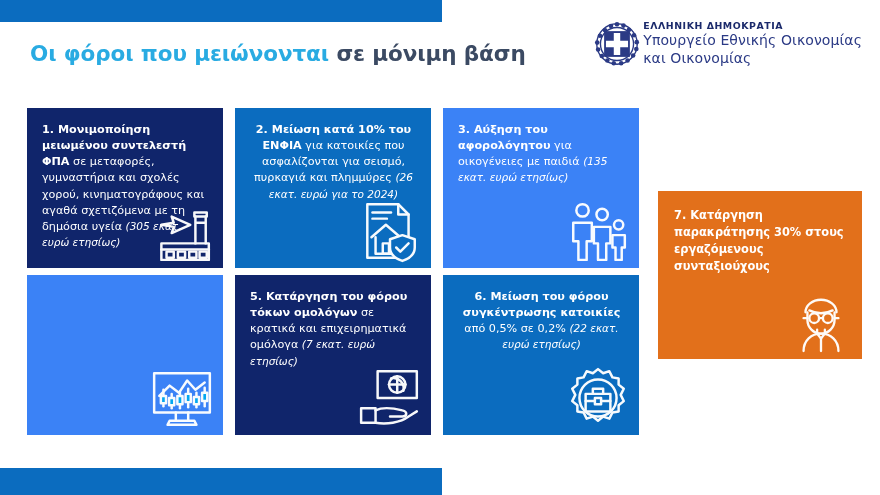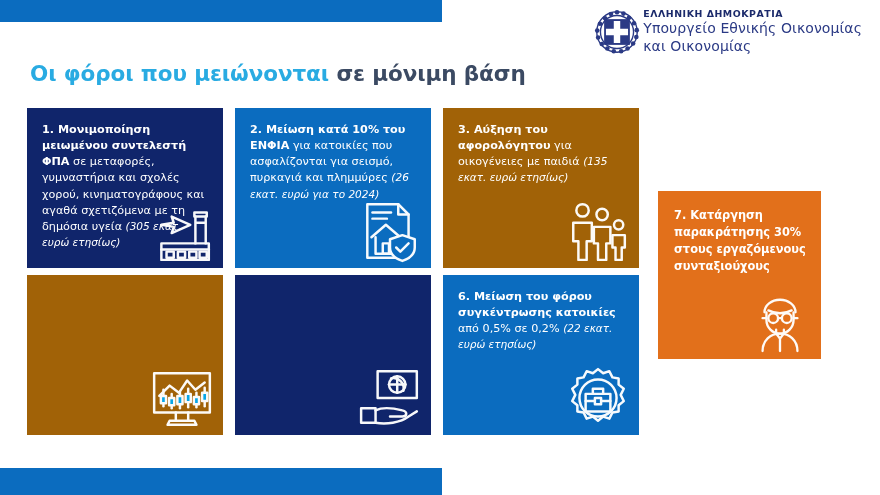--- a/index.html
+++ b/index.html
@@ -26,21 +26,21 @@
   .bottom-bar {
     position: absolute;
     left: 0; top: 468px;
     width: 442px; height: 27px;
     background: #0b6cbf;
   }
 
   
   .logo-block {
     position: absolute;
-    right: 18px; top: 8px;
+    right: 18px; top: 20px;
     display: flex;
     align-items: center;
     gap: 3px;
   }
   .crest { width: 46px; height: 46px; flex: none; }
   .logo-text { line-height: 1.28; color: #20307a; }
   .logo-line1 {
     font-size: 9.4px;
     font-weight: bold;
     letter-spacing: 0.55px;
@@ -52,21 +52,20 @@
     letter-spacing: 0.1px;
   }
 
   .page-title {
     position: absolute;
     left: 30px; top: 41px;
     font-size: 21.5px;
     font-weight: bold;
     letter-spacing: -0.1px;
     white-space: nowrap;
-    margin-top: 20px;
   }
   .title-accent { color: #29abe2; }
   .title-main   { color: #3b4a63; }
 
   
   .grid {
     position: absolute;
     left: 27px; top: 108px;
   }
   .card {
@@ -77,22 +76,22 @@
     overflow: hidden;
     color: #ffffff;
   }
   .card.r1 { top: 0; }
   .card.r2 { top: 167px; }
   .card.c1 { left: 0; }
   .card.c2 { left: 208px; }
   .card.c3 { left: 416px; }
 
   .navy   { background: #10256b; }
-  .blue   { background: #0b6cbf; }
-  .cyan   { background: #a16207; }
+  .blue   { background: #0b6cbf; text-align: center; }
+  .cyan   { background: #3b82f6; }
 
   .card-text {
     font-size: 11.2px;
     line-height: 1.44;
     position: relative;
     z-index: 2;
   }
   .card-text b { font-weight: bold; }
   .card-text .note {
     font-style: italic;
@@ -104,21 +103,21 @@
     right: 8px; bottom: 4px;
     width: 66px; height: 66px;
     opacity: 0.97;
     z-index: 1;
   }
 
   
   .card-seven {
     position: absolute;
     left: 658px; top: 191px;
-    width: 163px; height: 168px;
+    width: 204px; height: 168px;
     padding: 16px 14px 0 16px;
     background: #e2701b;
     color: #ffffff;
     overflow: hidden;
   }
   .card-seven .card-text { font-size: 11.4px; line-height: 1.5; }
   .card-seven .card-icon { width: 62px; height: 62px; right: 10px; bottom: 6px; }
 </style>
 </head>
 <body>
@@ -236,20 +235,24 @@
       <rect x="35.5" y="28" width="5" height="8" fill="#03a9f0"></rect>
       <rect x="43.5" y="31" width="5" height="7" fill="#03a9f0"></rect>
       <rect x="51.5" y="27" width="5" height="8" fill="#03a9f0"></rect>
       <path d="M26 46 v8"></path>
         <path d="M38 46 v8"></path>
       <path d="M18 58 h28 l-2 -4 h-24 z"></path>
     </svg>
   </div>
 
   <div class="card r2 c2 navy">
+    <div class="card-text">
+      <b>5.</b><b> Κατάργηση του φόρου τόκων ομολόγων</b><span> σε κρατικά και επιχειρηματικά ομόλογα</span>
+      <span class="note">(7 εκατ. ευρώ ετησίως)</span>
+    </div>
     <svg class="card-icon" viewBox="0 0 64 64" fill="none" stroke="#ffffff" stroke-width="2.4" stroke-linecap="round" stroke-linejoin="round">
       <rect x="20" y="6" width="38" height="26"></rect>
       <circle cx="39" cy="19" r="8"></circle>
       <path d="M39 11 v16"></path>
         <path d="M31 19 h16"></path>
       <path d="M33 13 a10 10 0 0 1 12 12"></path>
       <path d="M4 42 h14 v14 h-14 z"></path>
       <path d="M18 44 c8 -4 18 -2 26 0 c5 1 5 6 0 6 h-12"></path>
       <path d="M18 56 c10 2 24 0 32 -6 l8 -5"></path>
     </svg>

